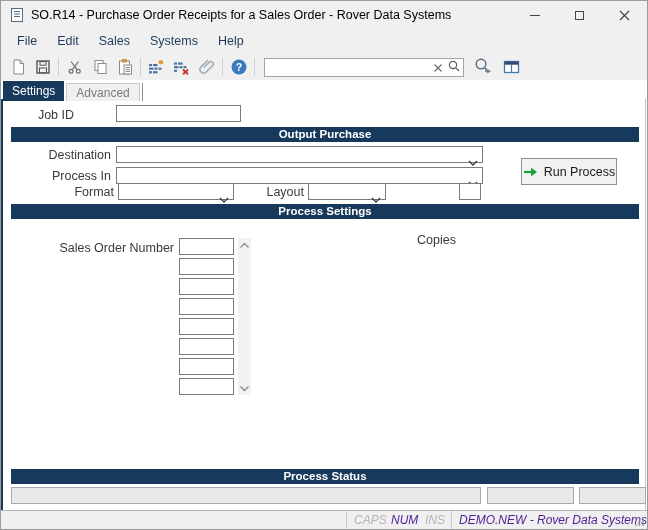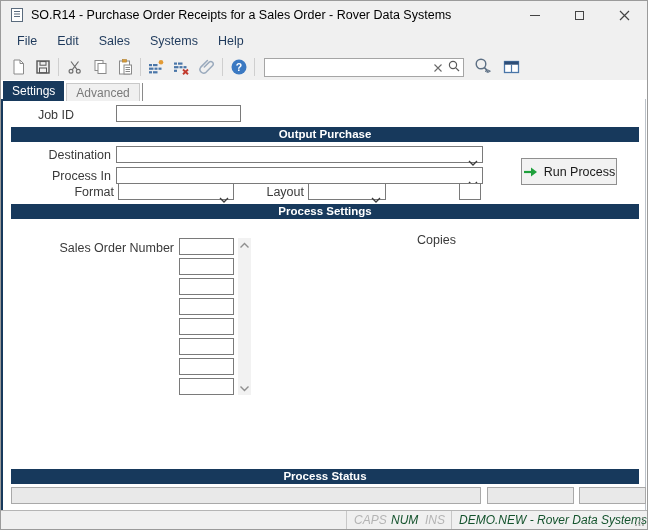--- a/index.html
+++ b/index.html
@@ -54,21 +54,21 @@
   .varrow.up{top:0;}
   .varrow.down{bottom:0;}
   
   .statfield{position:absolute;top:486px;height:17px;background:#e9e9e9;border:1px solid #a9a9a9;}
   .divider{position:absolute;left:0;right:0;top:509px;height:1px;background:#b5b5b5;}
   
   .statusbar{position:absolute;left:0;right:0;top:510px;height:20px;background:#f0f0f0;font-size:12px;}
   .sbsep{position:absolute;top:0;bottom:0;width:1px;background:#c8c8c8;}
   .sbtext{position:absolute;top:0;line-height:19px;white-space:nowrap;font-style:italic;}
   .dim{color:#b4b4b4;}
-  .on{color:#14532d;}
+  .on{color:#4c1d95;}
   .grip{position:absolute;right:2px;bottom:2px;}
 </style>
 </head>
 <body>
 
 <div class="window">
 
   <div class="titlebar">
     <span class="appicon">
       <svg width="16" height="16" viewBox="0 0 16 16">

